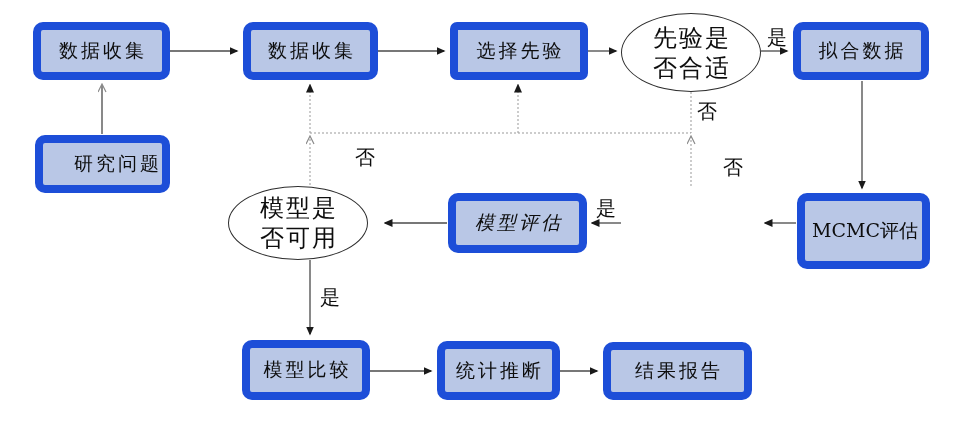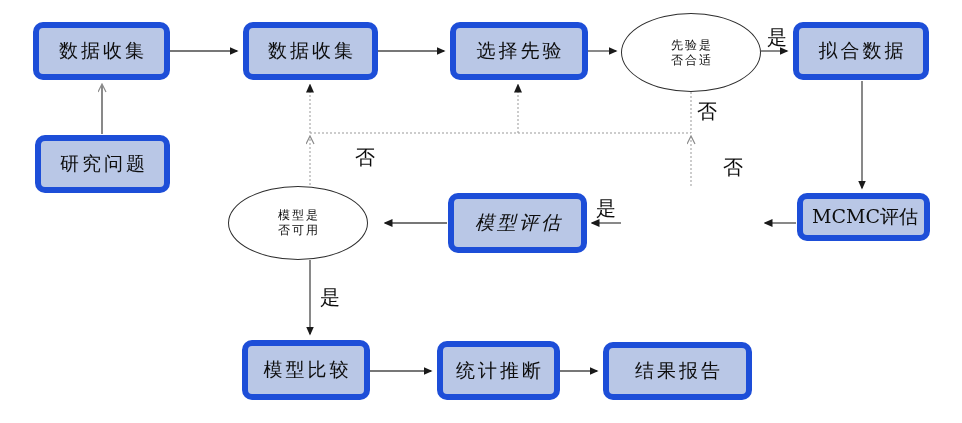--- a/index.html
+++ b/index.html
@@ -2,29 +2,29 @@
 <html><head>
 <meta charset="utf-8">
 <style>
   html,body{margin:0;padding:0;background:#ffffff;}
   .canvas{
     position:relative;width:962px;height:423px;background:#ffffff;
     font-family:"DejaVu Serif","Liberation Serif",serif;overflow:hidden;
   }
   .arrows{position:absolute;left:0;top:0;width:962px;height:423px;}
   .rect-node{
-    position:absolute;background:#b9c7e6;border:6px solid #1d4ed8;border-radius:10px;
+    position:absolute;background:#b9c7e6;border:8px solid #1d4ed8;border-radius:10px;
     display:flex;align-items:center;justify-content:center;
     font-size:19px;color:#0d0d0d;letter-spacing:3px;box-sizing:border-box;
     text-indent:3px;
   }
   .ellipse-node{
     position:absolute;background:#ffffff;border:1.5px solid #2e2e2e;border-radius:50%;
     display:flex;flex-direction:column;align-items:center;justify-content:center;
-    font-size:12px;line-height:1.25;color:#0d0d0d;letter-spacing:2px;box-sizing:border-box;
+    font-size:24px;line-height:1.25;color:#0d0d0d;letter-spacing:2px;box-sizing:border-box;
     text-indent:2px;text-align:center;
   }
   .edge-label{
     position:absolute;font-size:20px;color:#0d0d0d;line-height:1;
   }
 </style>
 </head>
 <body>
 
 <div class="canvas">
@@ -65,37 +65,37 @@
   </svg>
 
   <div class="rect-node" style="left:33px;top:22px;width:137px;height:58px;">
     <span>数据收集</span>
   </div>
 
   <div class="rect-node" style="left:243px;top:22px;width:135px;height:58px;">
     <span>数据收集</span>
   </div>
 
-  <div class="rect-node" style="left:450px;top:22px;width:138px;height:58px;">
+  <div class="rect-node" style="left:450px;top:22px;width:138px;height:58px;border-radius:7px;">
     <span>选择先验</span>
   </div>
 
   <div class="rect-node" style="left:793px;top:22px;width:136px;height:58px;justify-content:center;">
     <span>拟合数据</span>
   </div>
 
-  <div class="rect-node" style="left:35px;top:135px;width:135px;height:58px;">
+  <div class="rect-node" style="left:35px;top:135px;width:135px;height:58px;justify-content:flex-end;">
     <span>研究问题</span>
   </div>
 
   <div class="rect-node" style="left:448px;top:193px;width:139px;height:60px;font-style:italic;">
     <span>模型评估</span>
   </div>
 
-  <div class="rect-node" style="left:797px;top:193px;width:133px;height:48px;letter-spacing:0;">
+  <div class="rect-node" style="left:797px;top:193px;width:133px;height:76px;letter-spacing:0;">
     <span>MCMC评估</span>
   </div>
 
   <div class="rect-node" style="left:242px;top:340px;width:128px;height:60px;">
     <span>模型比较</span>
   </div>
 
   <div class="rect-node" style="left:437px;top:341px;width:123px;height:59px;">
     <span>统计推断</span>
   </div>

